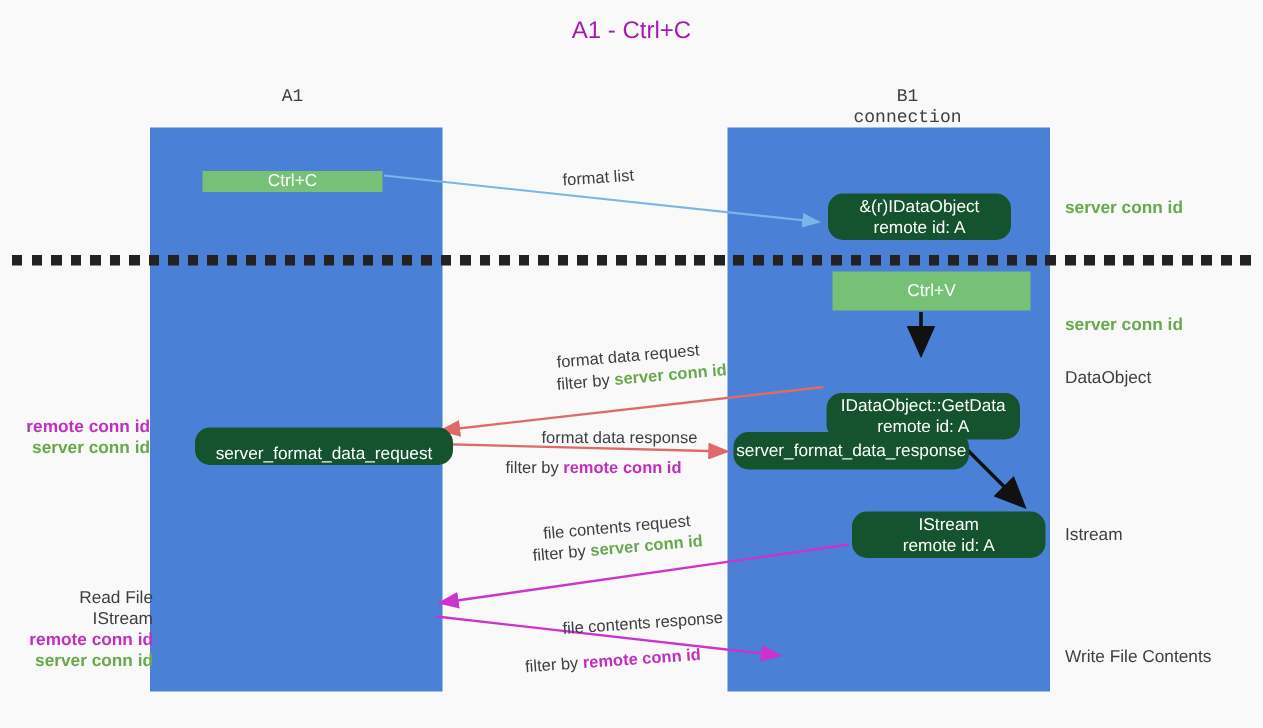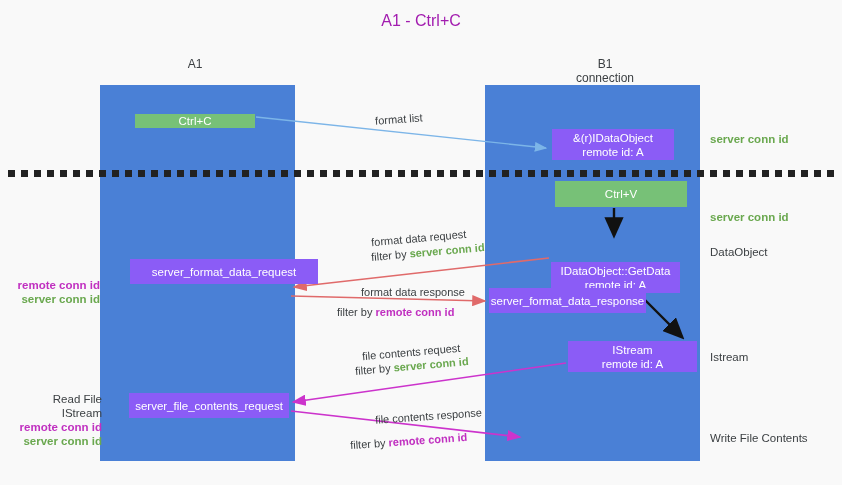--- a/index.html
+++ b/index.html
@@ -17,21 +17,21 @@
   
   #title{
     left:0;top:10px;width:842px;
     text-align:center;
     font-size:16px;line-height:21px;
     color:#a21caf;
   }
 
   
   .col-head{
-    text-align:center;font-size:12px;line-height:14px;color:#3c4043;
+    text-align:center;font-size:12px;line-height:14px;color:#3c4043;font-family:Liberation Mono, monospace;
   }
   #head-a1{left:130px;top:57px;width:130px;}
   #head-b1{left:540px;top:57px;width:130px;}
 
   
   .lane{background:#4a80d6;}
   #lane-a1{left:100px;top:85px;width:195px;height:376px;}
   #lane-b1{left:485px;top:85px;width:215px;height:376px;}
 
   
@@ -43,29 +43,29 @@
   
   .box{
     box-sizing:border-box;
     display:flex;flex-direction:column;
     align-items:center;justify-content:center;
     color:#ffffff;font-size:11.5px;line-height:14px;
     text-align:center;
   }
   .box.green{background:#77c177;}
   .box.orange{background:#fbb martin;}
-  .box.orange{background:#8b5cf6;}
+  .box.orange{background:#14532d;border-radius:10px;}
   .box .l2{font-size:11.5px;}
 
   #box-ctrlc{left:135px;top:104px;width:120px;height:14px;margin-top:10px;}
   #box-ctrlv{left:555px;top:181px;width:132px;height:26px;}
   #box-cfidata{left:552px;top:129px;width:122px;height:31px;}
   #box-getdata{left:551px;top:238px;width:129px;height:31px;margin-top:24px;}
   #box-istream{left:568px;top:341px;width:129px;height:31px;}
-  #box-fdreq{left:130px;top:259px;width:188px;height:25px;}
+  #box-fdreq{left:130px;top:285px;width:172px;height:25px;justify-content:flex-end;}
   #box-fdresp{left:489px;top:288px;width:157px;height:25px;}
   #box-fcreq{left:129px;top:393px;width:160px;height:25px;}
   #box-fcresp{left:524px;top:424px;width:160px;height:25px;}
 
   
   .side{font-size:11.5px;line-height:14px;}
   .green-t{color:#6aa84f;font-weight:bold;}
   .purple-t{color:#c030c0;font-weight:bold;}
   .plain-t{color:#3c4043;}
 
@@ -172,23 +172,20 @@
   </div>
 
   <div class="abs box orange" id="box-fdreq">
     <div>server_format_data_request</div>
   </div>
 
   <div class="abs box orange" id="box-fdresp">
     <div>server_format_data_response</div>
   </div>
 
-  <div class="abs box orange" id="box-fcreq">
-    <div>server_file_contents_request</div>
-  </div>
 
 
   <div class="abs side green-t" id="ann-sc1">server conn id</div>
   <div class="abs side green-t" id="ann-sc2">server conn id</div>
   <div class="abs side plain-t" id="ann-dataobject">DataObject</div>
   <div class="abs side plain-t" id="ann-istream">Istream</div>
   <div class="abs side plain-t" id="ann-write">Write File Contents</div>
 
   <div class="abs side" id="ann-left-1">
     <div class="purple-t">remote conn id</div>

